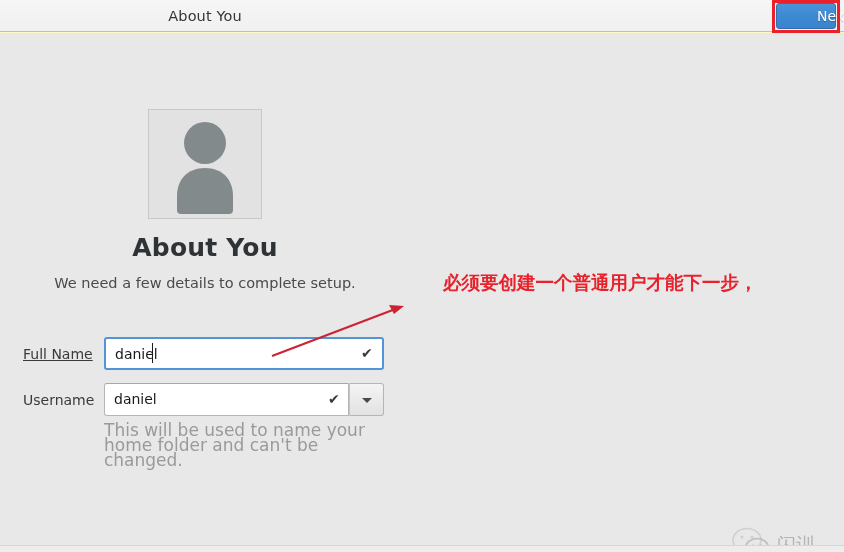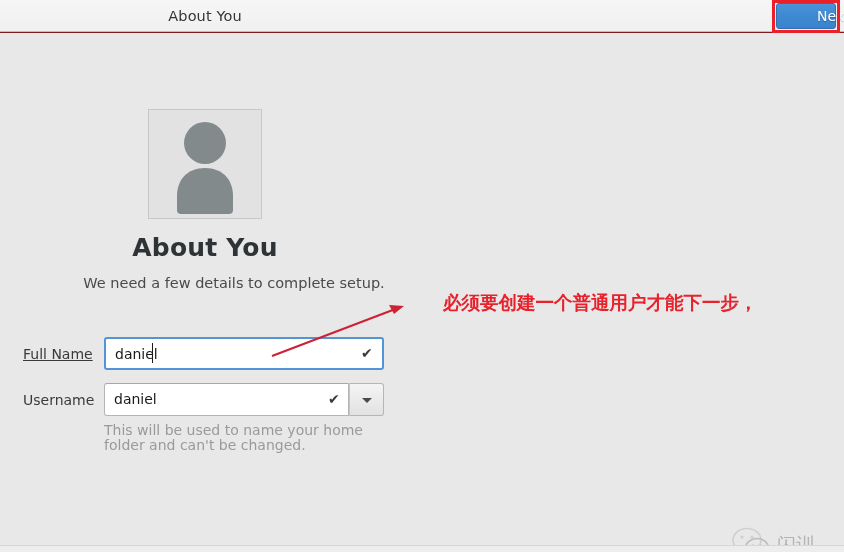--- a/index.html
+++ b/index.html
@@ -11,21 +11,21 @@
     height: 552px;
     overflow: hidden;
     background: #e8e8e8;
     font-family: "DejaVu Sans", "Liberation Sans", sans-serif;
     -webkit-font-smoothing: antialiased;
   }
   #app {
     position: relative;
     width: 844px;
     height: 552px;
-    background: #7f1d1d;
+    background: #fef9c3;
   }
 
   
   .header {
     position: absolute;
     left: 0;
     top: 0;
     width: 844px;
     height: 32px;
     background: linear-gradient(to bottom, #f6f6f6 0%, #f0f0f0 100%);
@@ -129,21 +129,20 @@
     letter-spacing: 0.2px;
   }
   .about-sub {
     position: absolute;
     left: 0px;
     top: 242px;
     width: 410px;
     text-align: center;
     font-size: 14.5px;
     color: #4a4a4a;
-    margin-left: 29px;
   }
 
   
   .field-label {
     position: absolute;
     font-size: 14px;
     color: #3a3a3a;
     text-align: left;
   }
   .label-fullname { left: 23px; top: 313px; text-decoration: underline; }
@@ -227,38 +226,38 @@
     border-left: 5px solid transparent;
     border-right: 5px solid transparent;
     border-top: 5px solid #4a4a4a;
   }
 
   .helper-text {
     position: absolute;
     left: 104px;
     top: 390px;
     width: 290px;
-    font-size: 14px;
+    font-size: 17px;
     line-height: 15px;
     color: #9a9a9a;
   }
 
   
   .cn-annotation {
     position: absolute;
     left: 443px;
     top: 235px;
     width: 390px;
     font-size: 18.5px;
     font-weight: bold;
     line-height: 30px;
     color: #e8212b;
     font-family: "DejaVu Sans", "Liberation Sans", sans-serif;
   }
-  .cn-annotation div { white-space: nowrap; margin-top: 20px; }
+  .cn-annotation div { white-space: nowrap; }
 
   
   .arrow-svg {
     position: absolute;
     left: 260px;
     top: 262px;
     width: 150px;
     height: 70px;
     pointer-events: none;
   }

